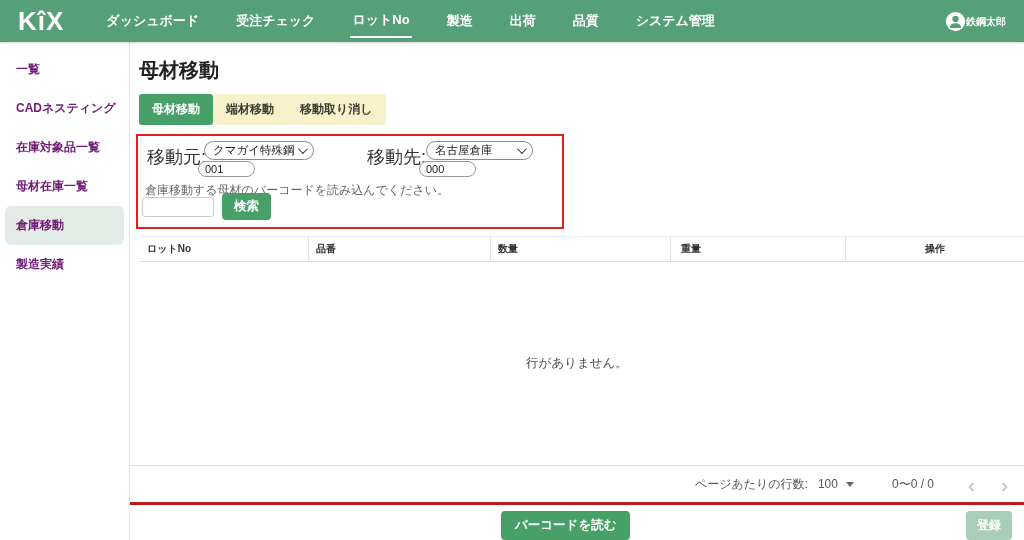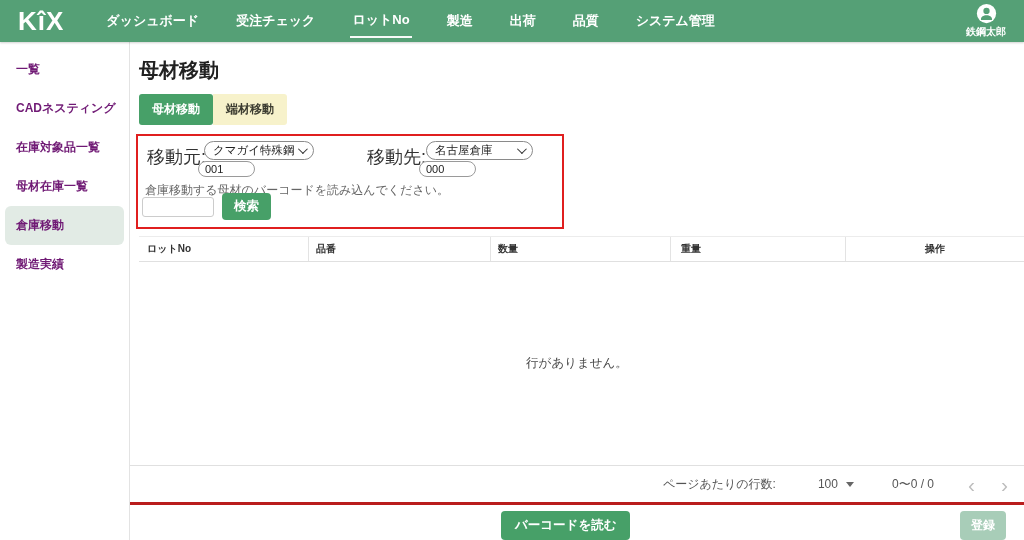--- a/index.html
+++ b/index.html
@@ -16,21 +16,21 @@
   }
   .logo {
     color: #fff; font-weight: bold; font-size: 26px; letter-spacing: 1px;
     margin-right: 40px; line-height: 1;
   }
   .nav-item {
     color: #fff; font-size: 13px; font-weight: bold; margin-right: 33px;
     padding: 6px 2px; cursor: pointer; white-space: nowrap;
   }
   .nav-item.active { border-bottom: 2px solid rgba(255,255,255,.95); padding-bottom: 7px; }
-  .nav-user { margin-left: auto; display: flex; flex-direction: column; align-items: center; cursor: pointer; }
+  .nav-user { margin-left: auto; display: flex; flex-direction: row; align-items: center; cursor: pointer; }
   .nav-user .name { color: #fff; font-size: 10px; font-weight: bold; margin-top: 1px; }
 
   
   .layout { display: flex; height: 498px; }
   .sidebar { width: 130px; border-right: 1px solid #e3e3e3; padding-top: 8px; flex-shrink: 0; }
   .side-item {
     font-size: 12px; font-weight: bold; color: #701a75; padding: 11px 11px;
     margin: 0 5px; border-radius: 6px; cursor: pointer; white-space: nowrap;
   }
   .side-item.selected { background: #e2ebe5; }
@@ -96,38 +96,38 @@
   .tbody { flex: 1; display: flex; align-items: center; justify-content: center; }
   .empty-msg { font-size: 12.5px; color: #4a4a4a; }
 
   
   .pagination {
     height: 37px; border-top: 1px solid #e0e0e0; display: flex; align-items: center;
     justify-content: flex-end; padding-right: 12px; color: #555;
   }
   .pg-label { font-size: 12px; }
   .pg-select { display: flex; align-items: center; margin-left: 10px; cursor: pointer; }
-  .pg-select .val { font-size: 12px; margin-left: 32px; }
+  .pg-select .val { font-size: 12px; }
   .caret-down {
     width: 0; height: 0; border-left: 4px solid transparent; border-right: 4px solid transparent;
     border-top: 5px solid #666; margin-left: 8px;
   }
   .pg-range { font-size: 12px; margin-left: 38px; }
   .pg-chevron {
     font-size: 21px; color: #bdbdbd; background: none; border: none; cursor: default;
     line-height: 1; font-family: inherit; padding: 0 4px;
   }
   .pg-chevron.prev { margin-left: 30px; }
   .pg-chevron.next { margin-left: 18px; }
 
   
   .footer { height: 38px; border-top: 3px solid #b91c1c; position: relative; }
   .barcode-btn { position: absolute; left: 371px; top: 6px; font-size: 12.5px; padding: 6px 14px; }
   .register-btn {
-    position: absolute; right: 18px; top: 6px; font-size: 12px; padding: 6px 11px;
+    position: absolute; right: 12px; top: 6px; font-size: 12px; padding: 6px 11px;
     background: #a8cdb8; cursor: default;
   }
 </style>
 </head>
 <body>
 
 <header class="nav">
   <div class="logo">KîX</div>
   <div class="nav-item">ダッシュボード</div>
   <div class="nav-item">受注チェック</div>
@@ -158,20 +158,21 @@
     <div class="side-item selected">倉庫移動</div>
     <div class="side-item">製造実績</div>
   </aside>
 
   <main class="content">
     <h1 class="page-title">母材移動</h1>
 
     <div class="tabs">
       <div class="tab active">母材移動</div>
       <div class="tab">端材移動</div>
+      <div class="tab">移動取り消し</div>
     </div>
 
     <div class="form-box">
       <span class="f-label" style="left:9px;top:9px;">移動元:</span>
       <div class="pill-select" style="left:66px;top:5px;width:110px;">
         <span>クマガイ特殊鋼</span>
         <span class="chev"></span>
       </div>
       <span class="f-label" style="left:229px;top:9px;">移動先:</span>
       <div class="pill-select" style="left:288px;top:5px;width:107px;">

